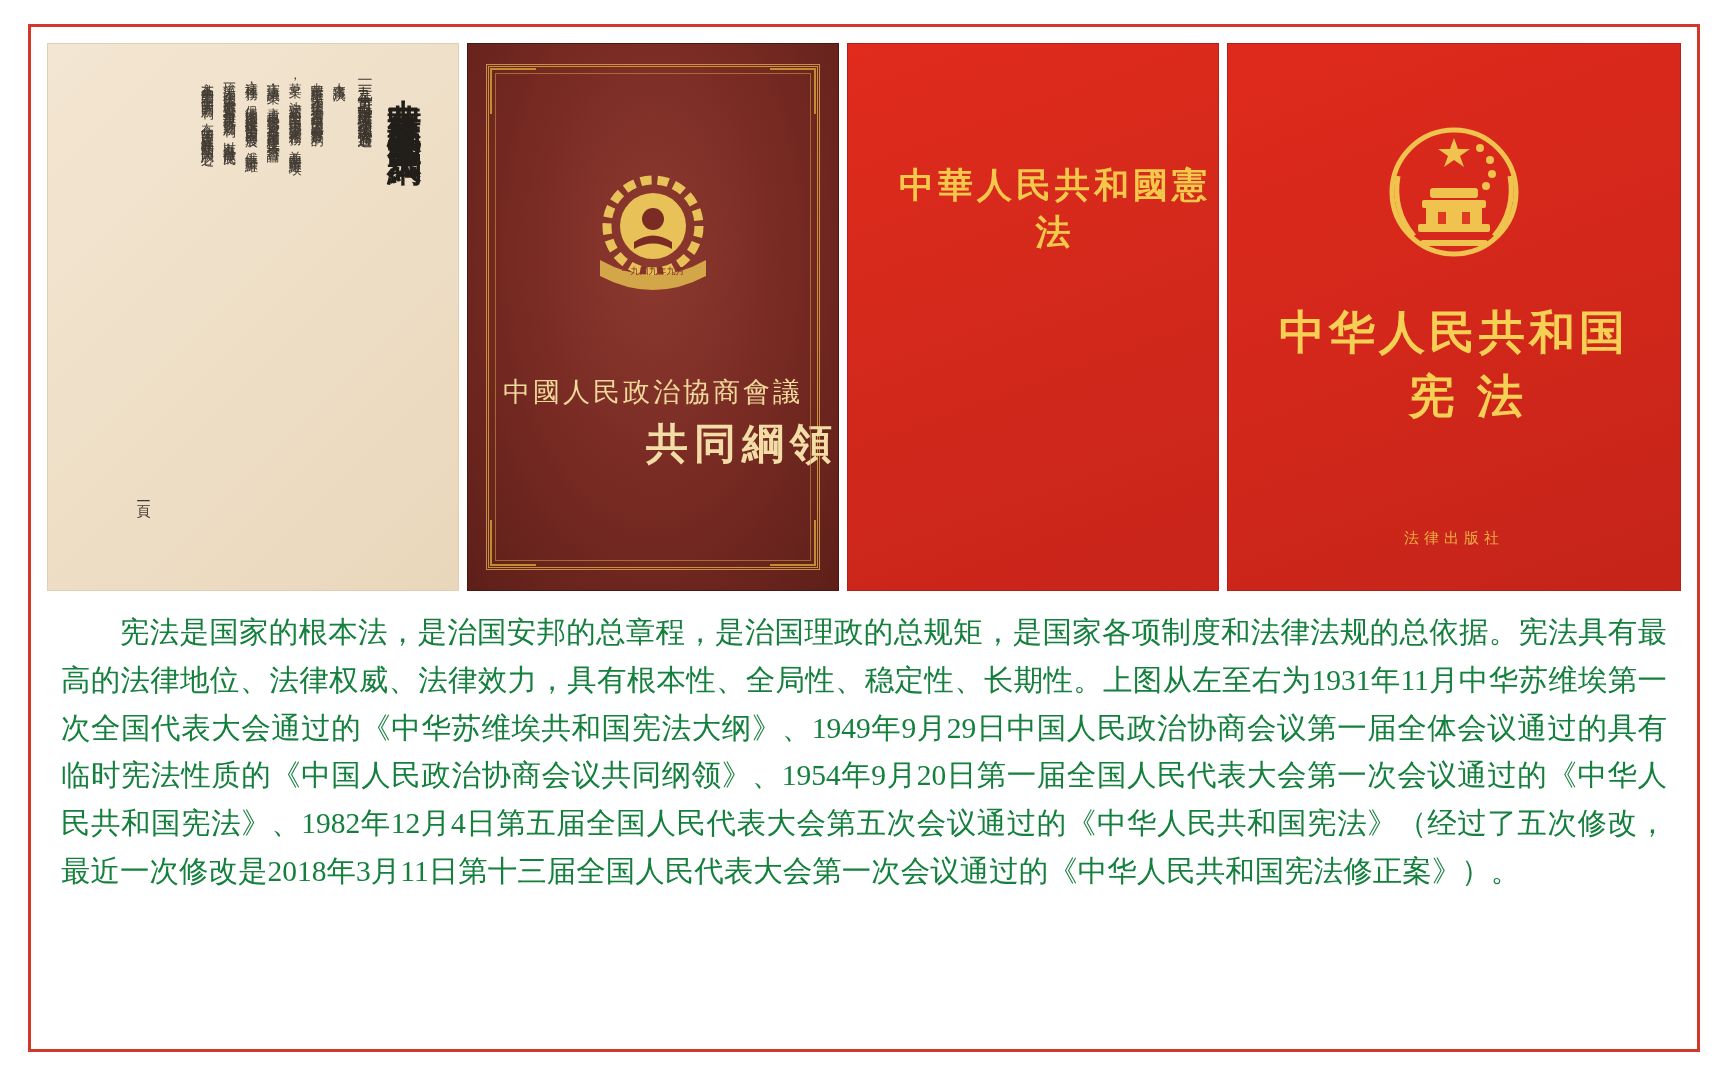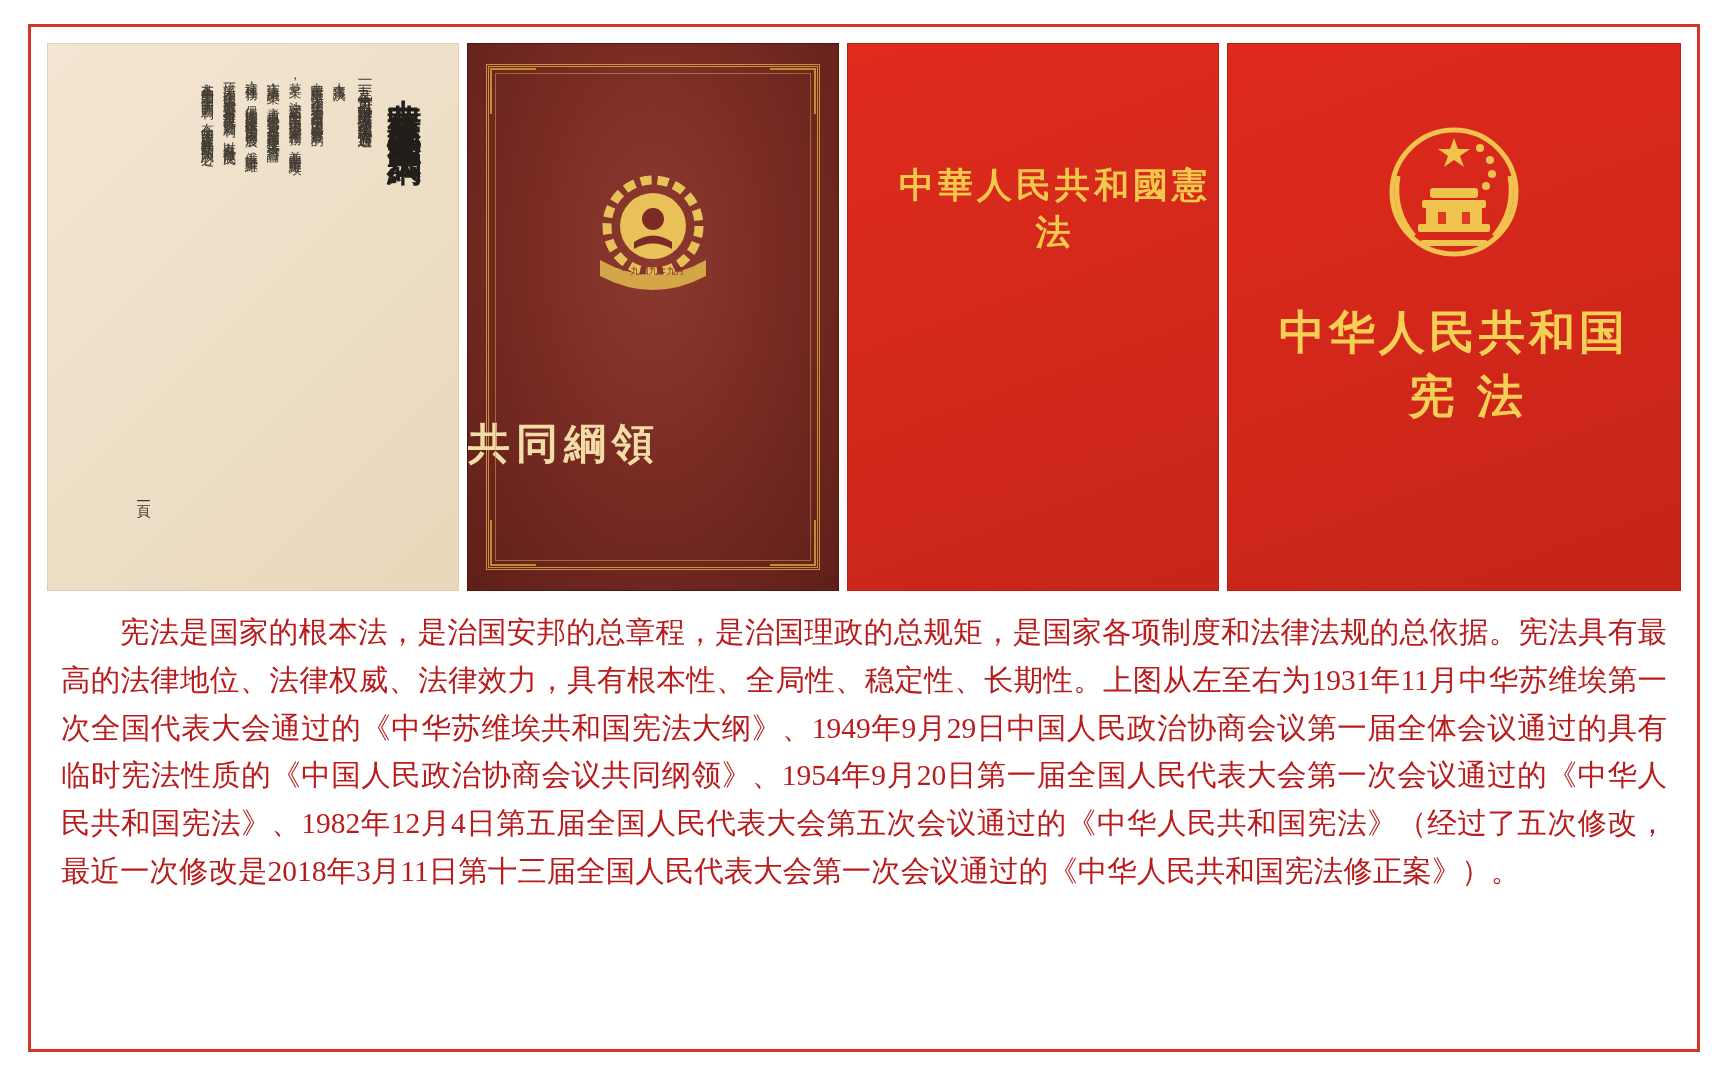--- a/index.html
+++ b/index.html
@@ -150,21 +150,21 @@
     text-align: center;
     font-size: 27px;
     letter-spacing: 3px;
     color: #f0d79a;
     font-family: "Liberation Serif", "DejaVu Serif", serif;
   }
   .cover-2 .cap-big {
     position: absolute;
     left: 0; right: 0;
     top: 372px;
-    text-align: left;
+    text-align: right;
     font-size: 42px;
     font-weight: 700;
     letter-spacing: 6px;
     color: #f3dda6;
   }
 
   
   .cover-3 {
     flex: 0 0 372px;
     background: linear-gradient(160deg, #e02b1d 0%, #d4291c 45%, #c8241a 100%);
@@ -230,21 +230,21 @@
     opacity: .9;
   }
 
   
   .caption {
     margin-top: 18px;
     padding: 0 14px;
     font-family: "Liberation Serif", "DejaVu Serif", serif;
     font-size: 29.5px;
     line-height: 1.62;
-    color: #b91c1c;
+    color: #15803d;
     text-align: justify;
     text-justify: inter-character;
   }
   .caption p { margin: 0; text-indent: 2em; }
 </style>
 </head>
 <body>
 
 <div class="page">
   <div class="figure-frame">
@@ -276,20 +276,21 @@
           <g fill="#e8c259">
             <circle cx="75" cy="62" r="46" fill="none" stroke="#e8c259" stroke-width="9" stroke-dasharray="11 6"></circle>
             <circle cx="75" cy="62" r="33" fill="#e8c259"></circle>
             <circle cx="75" cy="55" r="11" fill="#7a2c24"></circle>
             <path d="M56 78 q19 -13 38 0 l0 7 q-19 -11 -38 0 z" fill="#7a2c24"></path>
           </g>
           <path d="M22 96 q53 30 106 0 l0 16 q-53 28 -106 0 z" fill="#d4a64a"></path>
           <text x="75" y="110" font-size="9" fill="#7a2c24" text-anchor="middle" font-family="Liberation Serif, serif">一九四九年九月</text>
         </svg>
 
+        <div class="cap-small">中國人民政治協商會議</div>
         <div class="cap-big">共同綱領</div>
       </div>
 
       <div class="cover cover-3">
         <div class="title-1954">中華人民共和國憲法</div>
       </div>
 
       <div class="cover cover-4">
         <svg class="emblem-national" viewBox="0 0 172 158">
           <g fill="#f0c24e">
@@ -311,20 +312,21 @@
             <rect x="52" y="124" width="68" height="6" rx="3"></rect>
           </g>
           <g fill="#e03a22">
             <rect x="70" y="96" width="8" height="12"></rect>
             <rect x="94" y="96" width="8" height="12"></rect>
           </g>
         </svg>
 
         <div class="title-1982-a">中华人民共和国</div>
         <div class="title-1982-b">宪法</div>
+        <div class="publisher">法律出版社</div>
       </div>
     </div>
 
     <div class="caption">
       <p>宪法是国家的根本法，是治国安邦的总章程，是治国理政的总规矩，是国家各项制度和法律法规的总依据。宪法具有最高的法律地位、法律权威、法律效力，具有根本性、全局性、稳定性、长期性。上图从左至右为1931年11月中华苏维埃第一次全国代表大会通过的《中华苏维埃共和国宪法大纲》、1949年9月29日中国人民政治协商会议第一届全体会议通过的具有临时宪法性质的《中国人民政治协商会议共同纲领》、1954年9月20日第一届全国人民代表大会第一次会议通过的《中华人民共和国宪法》、1982年12月4日第五届全国人民代表大会第五次会议通过的《中华人民共和国宪法》（经过了五次修改，最近一次修改是2018年3月11日第十三届全国人民代表大会第一次会议通过的《中华人民共和国宪法修正案》）。</p>
     </div>
 
   </div>
 </div>
 

